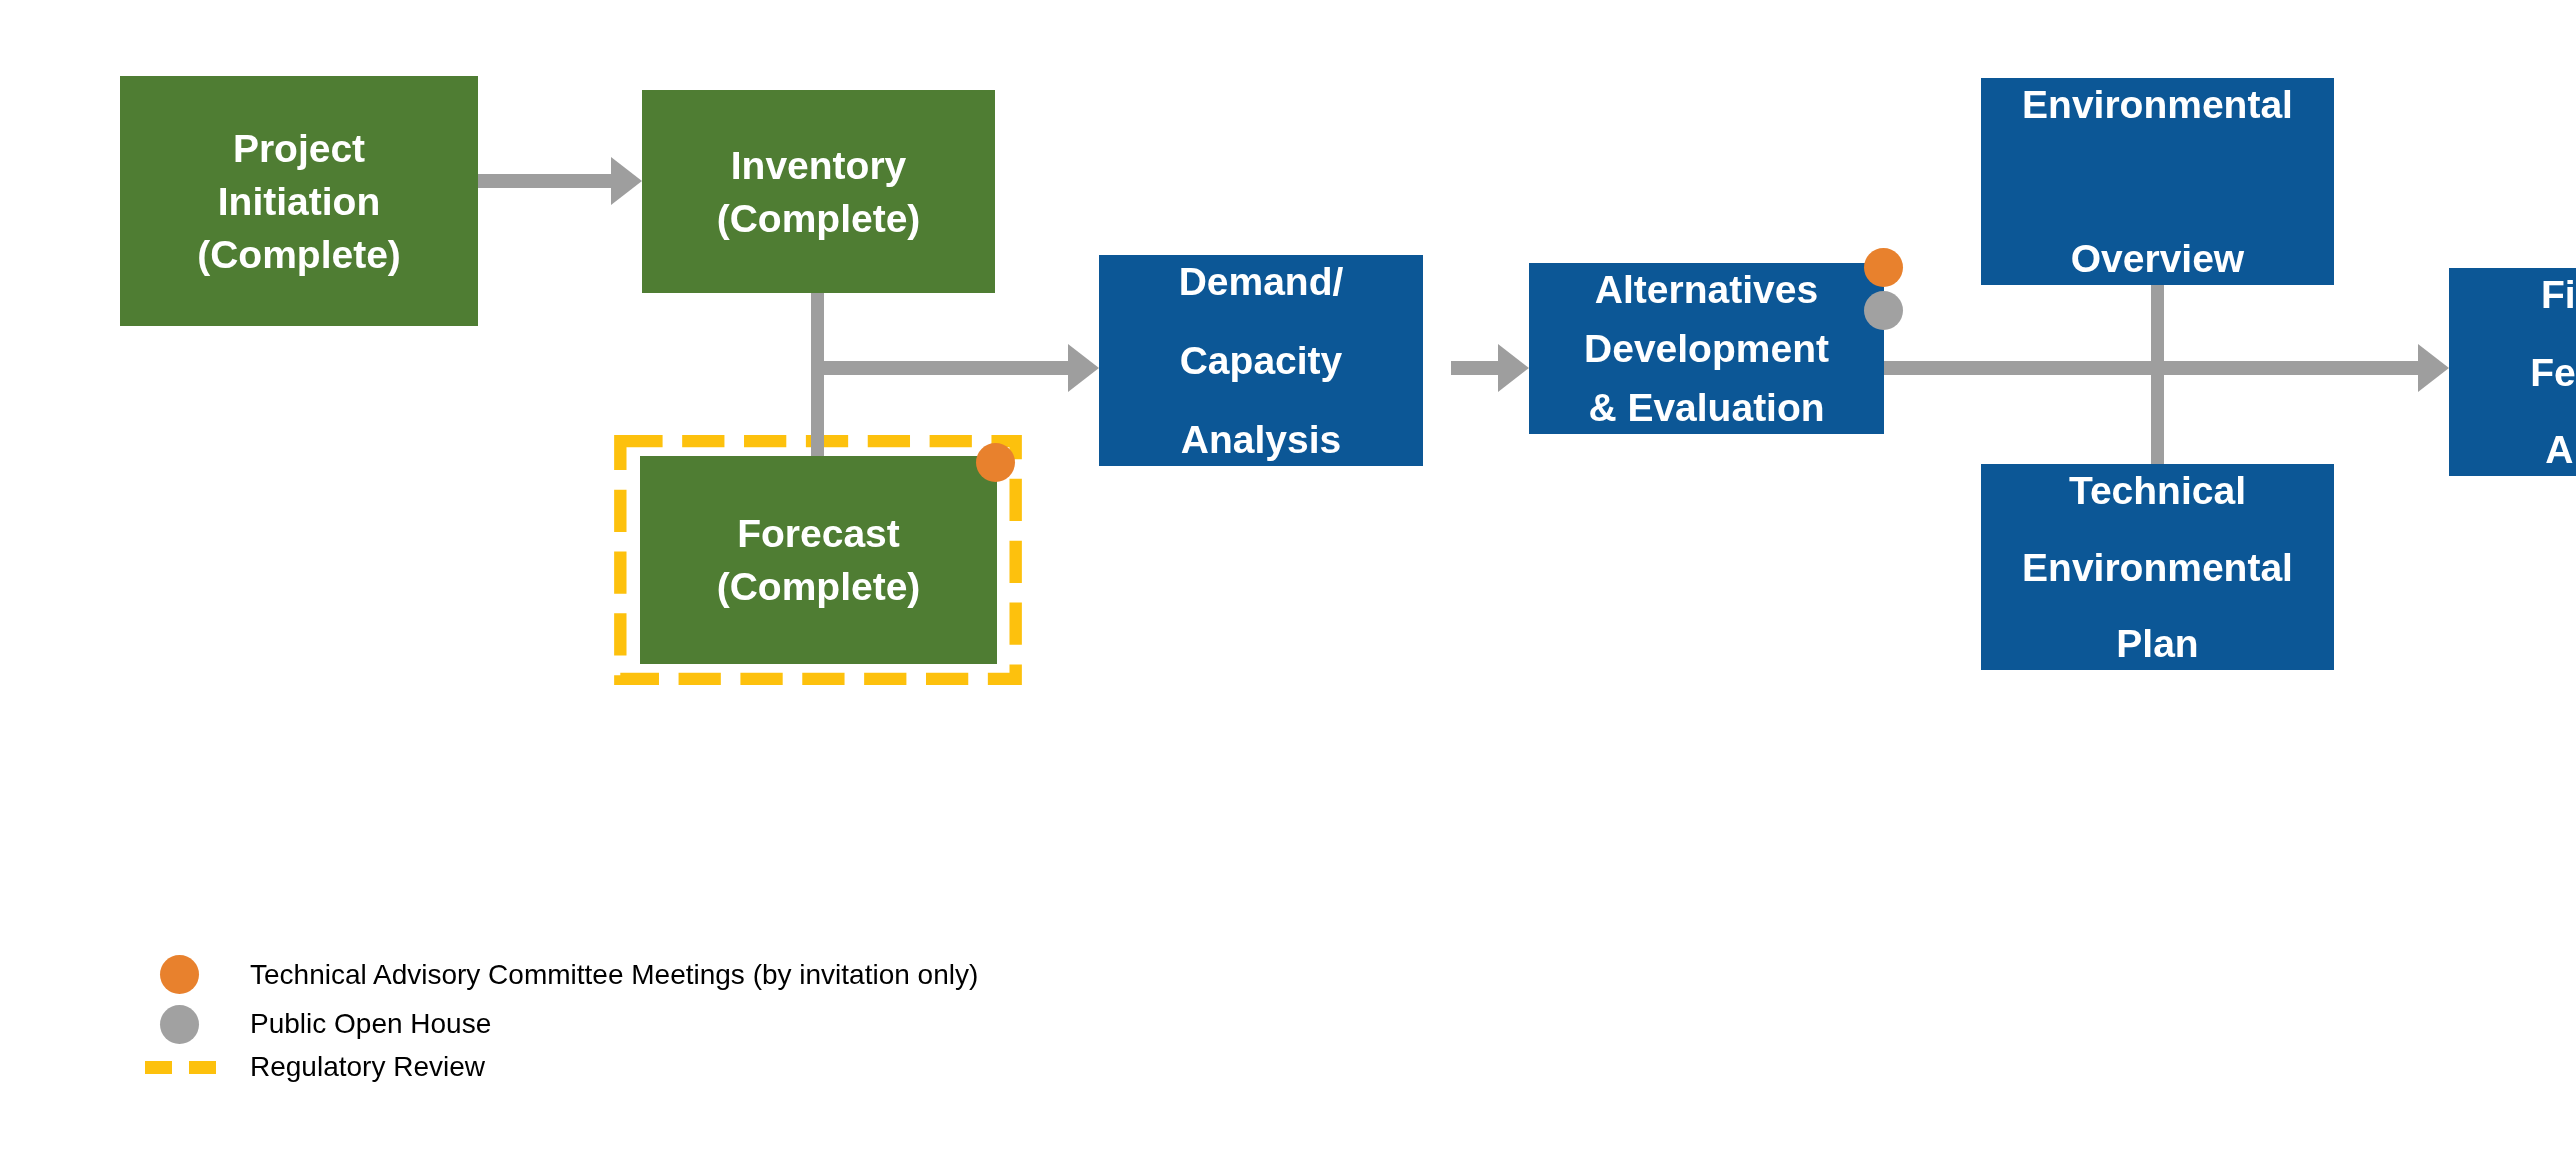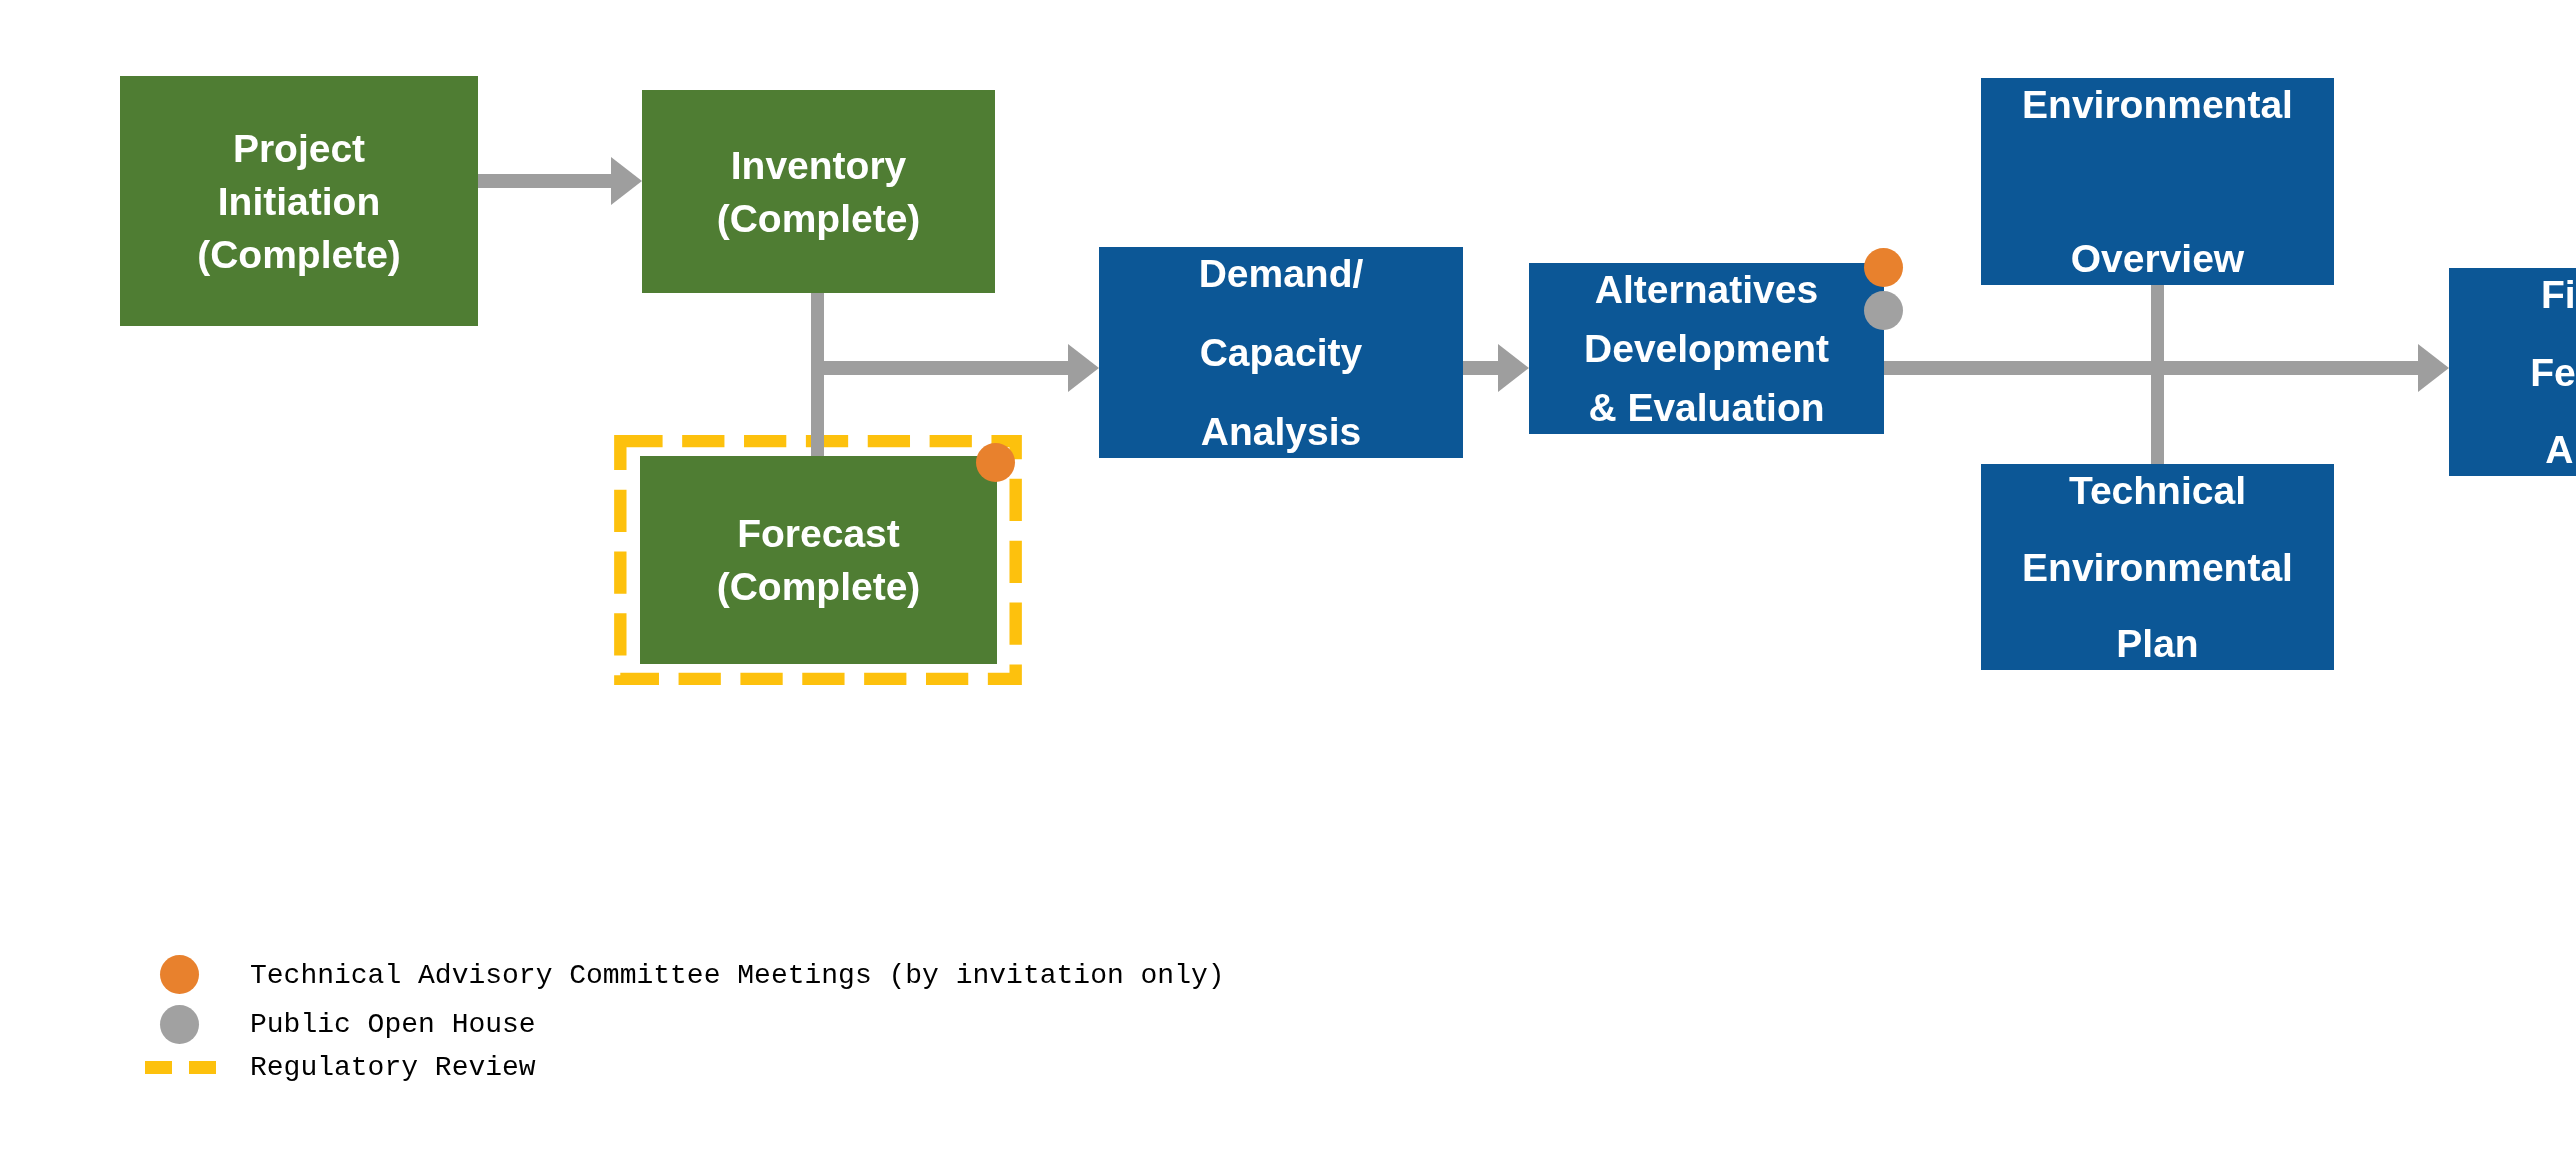--- a/index.html
+++ b/index.html
@@ -20,21 +20,21 @@
   .box.green { background: var(--complete-green); }
   .box.blue  { background: var(--phase-blue); justify-content: space-between; }
   .box span { display: block; }
 
   
   .dot { position: absolute; width: 39px; height: 39px; border-radius: 50%; z-index: 5; }
   .dot.orange { background: var(--tac-orange); }
   .dot.gray   { background: var(--open-house-gray); }
 
   
-  .legend-label { position: absolute; left: 250px; transform: translateY(-50%); font-size: 28px; color: var(--legend-text); white-space: nowrap; z-index: 2; font-family: Liberation Mono, monospace; }
+  .legend-label { position: absolute; left: 250px; transform: translateY(-50%); font-size: 28px; color: var(--legend-text); white-space: nowrap; z-index: 2; }
   .ldash { position: absolute; top: 1061px; width: 27px; height: 13.4px; background: var(--regulatory-yellow); z-index: 2; }
 </style>
 </head>
 <body>
 
 <div class="canvas">
 
   <svg class="reg" style="left:614px;top:435px" width="408" height="250" viewBox="0 0 791 485">
     <rect x="12" y="12" width="767" height="461" fill="none" style="stroke:var(--regulatory-yellow)" stroke-width="24" stroke-dasharray="82 38"></rect>
   </svg>
@@ -64,21 +64,21 @@
   <div class="box green" style="left:642px;top:90px;width:353px;height:203px">
     <span>Inventory</span>
     <span>(Complete)</span>
   </div>
 
   <div class="box green" style="left:640px;top:456px;width:357px;height:208px">
     <span>Forecast</span>
     <span>(Complete)</span>
   </div>
 
-  <div class="box blue" style="left:1099px;top:247px;width:364px;height:211px">
+  <div class="box blue" style="left:1099px;top:255px;width:324px;height:211px">
     <span>Demand/</span>
     <span>Capacity</span>
     <span>Analysis</span>
   </div>
 
   <div class="box blue" style="left:1529px;top:263px;width:355px;height:171px">
     <span>Alternatives</span>
     <span>Development</span>
     <span>&amp; Evaluation</span>
   </div>

